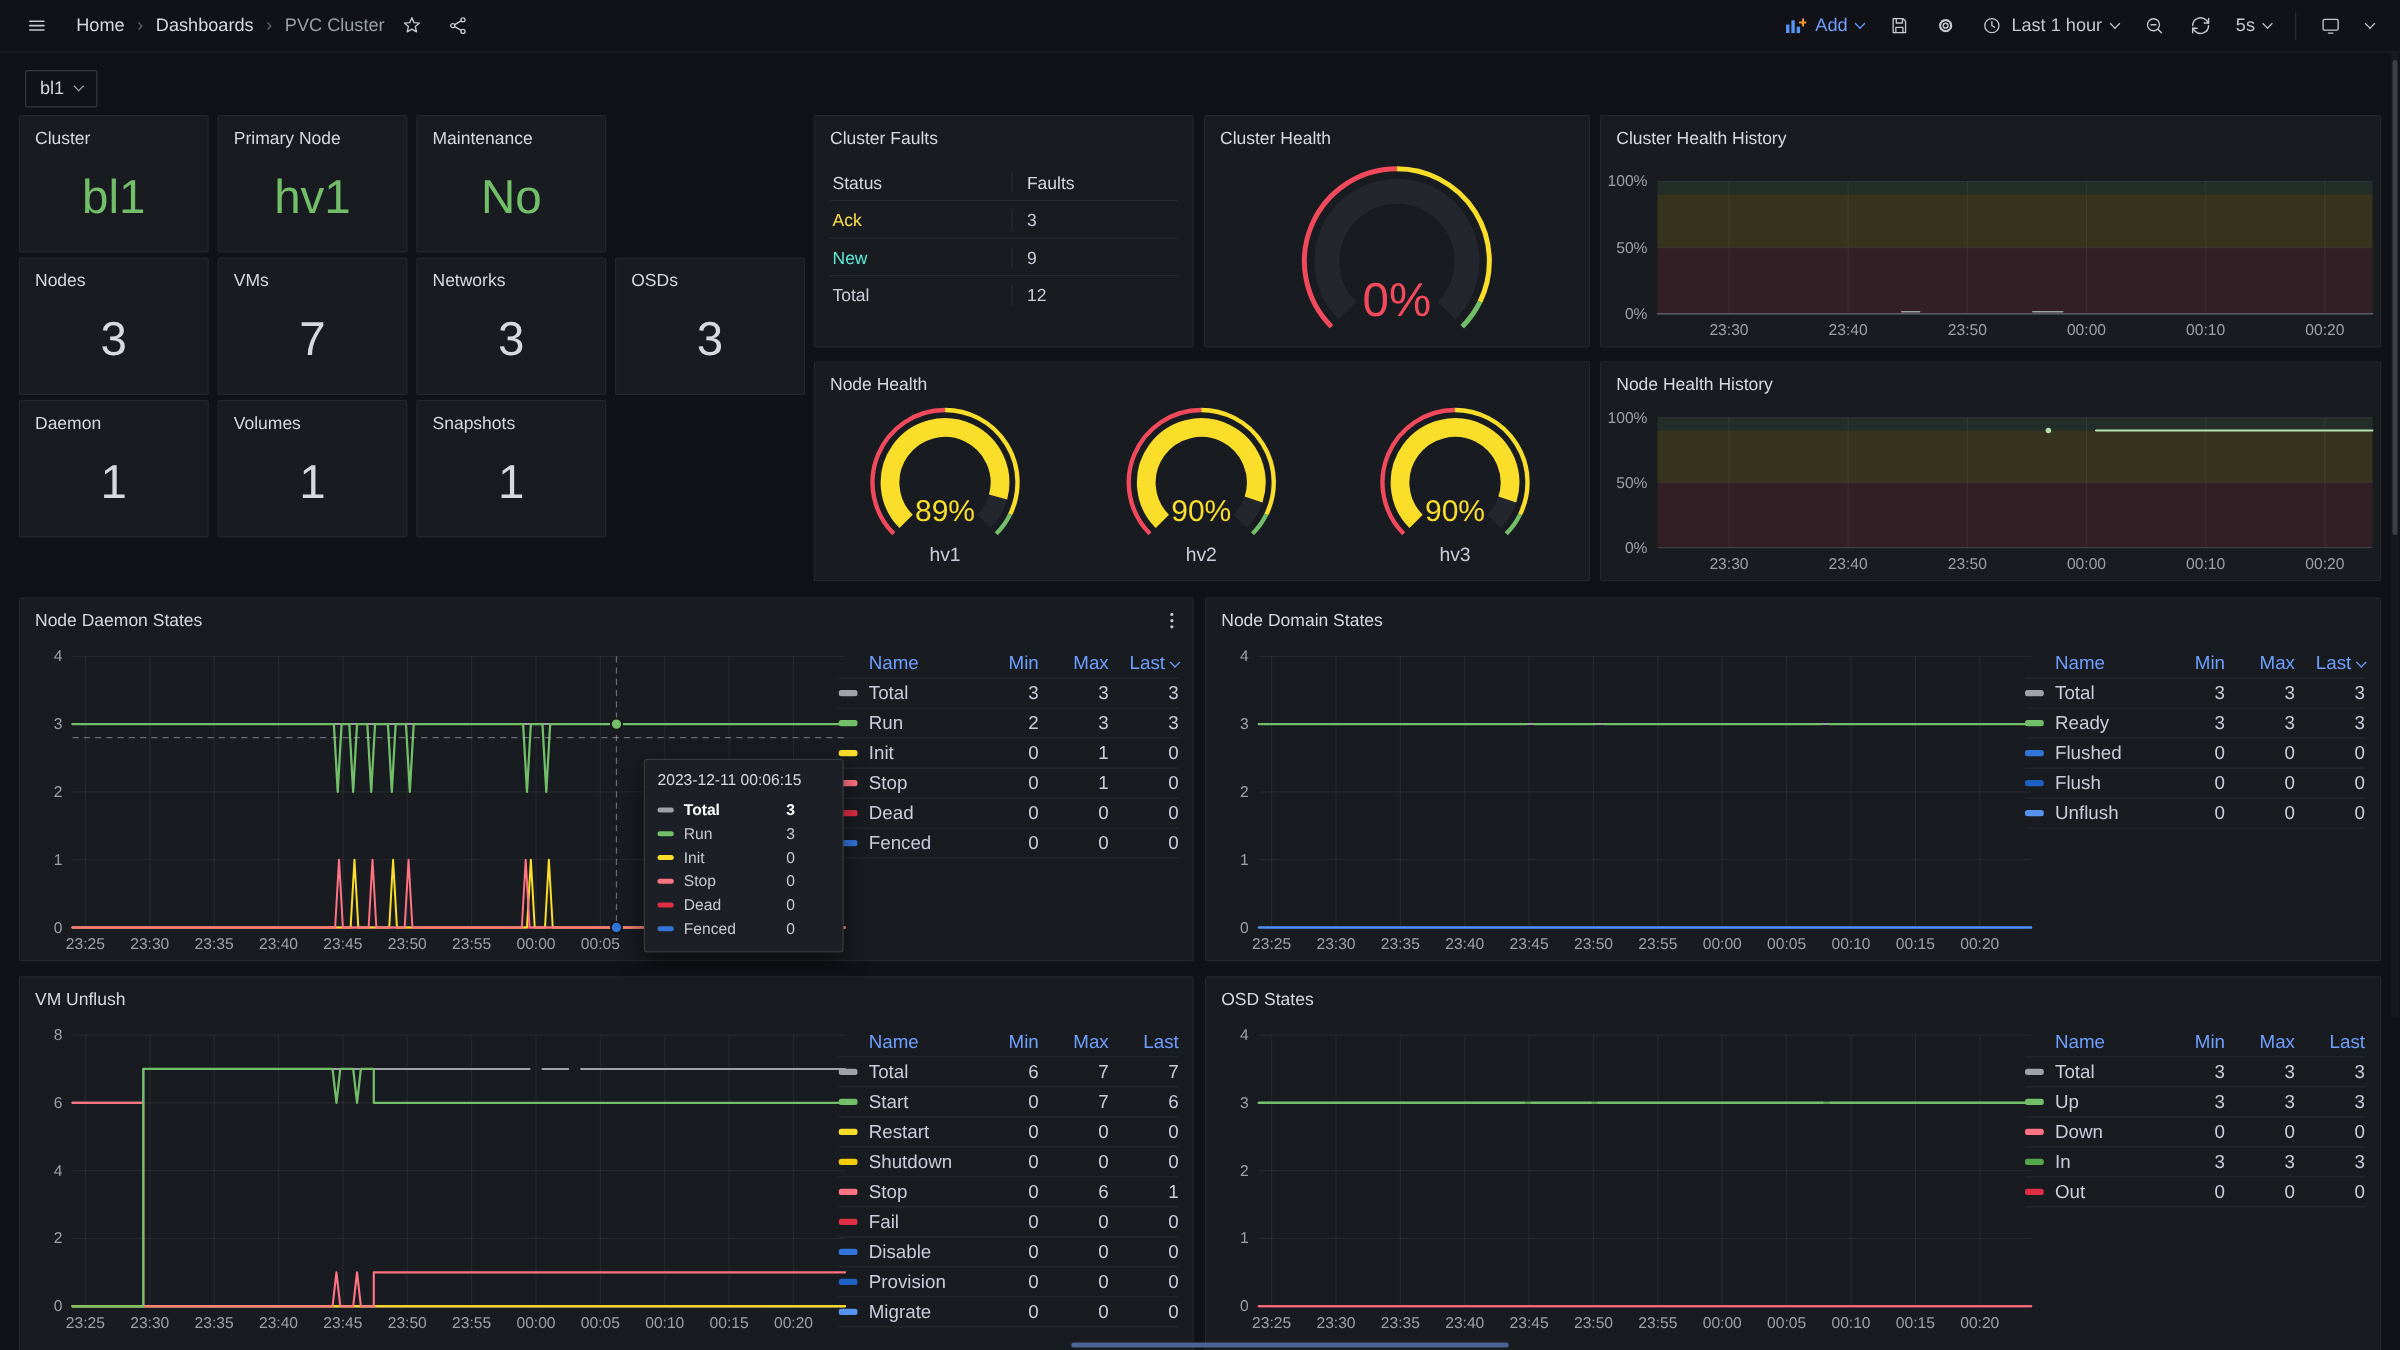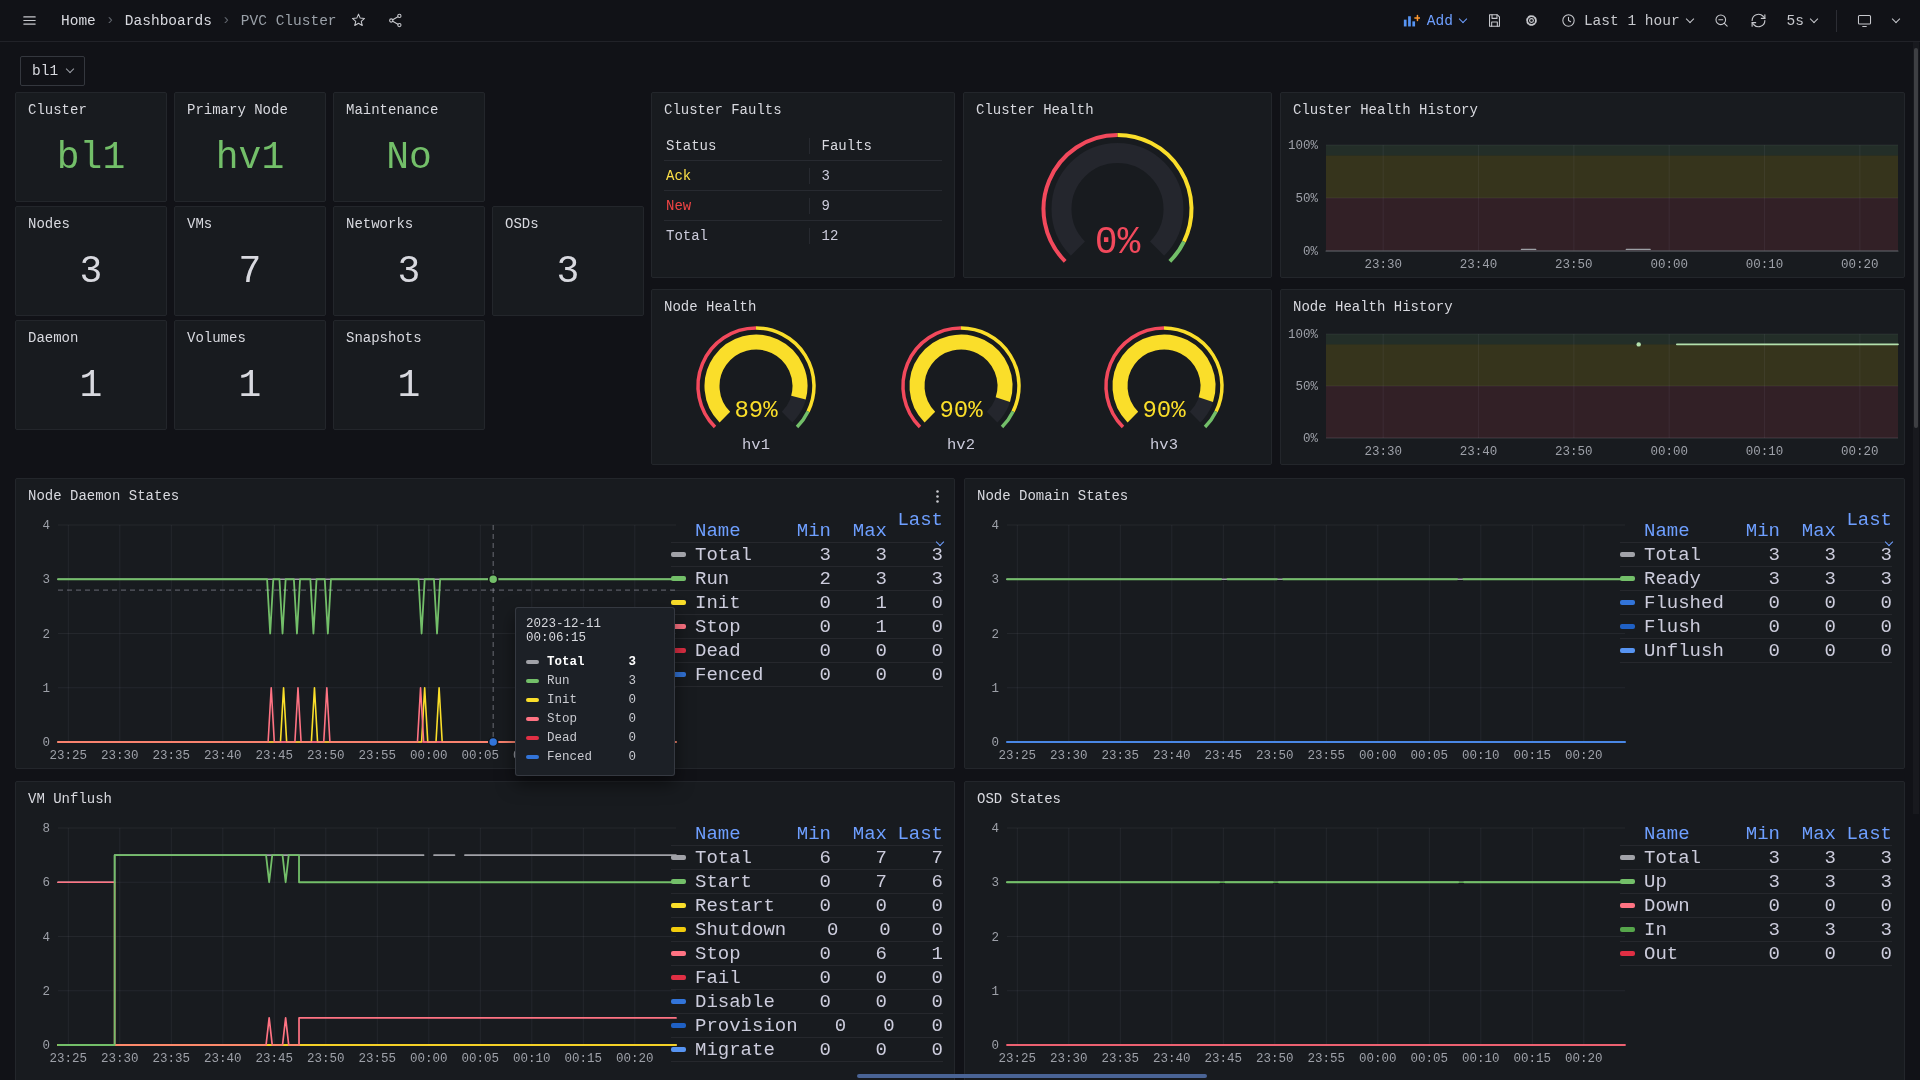--- a/index.html
+++ b/index.html
@@ -1,18 +1,18 @@
 <!DOCTYPE html>
 <html><head>
 <meta charset="utf-8">
 <style>
   *{box-sizing:border-box;margin:0;padding:0}
   html,body{width:1920px;height:1080px;overflow:hidden;background:#111217}
   .screen{position:relative;width:1920px;height:814px;background:#111217;
-    font-family:Liberation Mono, monospace;color:#ccccdc;font-size:14px}
+    font-family:Liberation Sans, sans-serif;color:#ccccdc;font-size:14px}
 
   
   .nav{position:absolute;top:0;left:0;right:0;height:42px;display:flex;align-items:center;
     justify-content:space-between;padding:0 14px;background:#111217;
     border-bottom:1px solid rgba(204,204,220,.09);z-index:20}
   .nav-left,.nav-right{display:flex;align-items:center;gap:6px}
   .icon-btn,.nav-item{background:none;border:none;color:#c7c8cd;display:flex;align-items:center;
     gap:7px;font:inherit;font-size:14.5px;padding:5px 7px;cursor:pointer;border-radius:2px}
   .i{width:17px;height:17px;stroke:currentColor;fill:none;stroke-width:1.7;stroke-linecap:round;stroke-linejoin:round}
   .breadcrumb{display:flex;align-items:center;gap:10px;margin-left:10px;font-size:14.5px}
@@ -55,21 +55,21 @@
   
   .gauge{position:absolute;text-align:center}
   .gauge-canvas{width:100%;}
   .gauge-label{font-size:15.5px;color:#ccccdc;margin-top:4px}
 
   
   .chart-body{position:absolute;inset:0}
   .chart-body svg{display:block}
 
   
-  .legend{position:absolute;top:40px;left:655px;width:272px;font-size:19px}
+  .legend{position:absolute;top:40px;left:655px;width:272px;font-size:15px}
   .lhead,.lrow{display:flex;align-items:center;height:24px;border-bottom:1px solid rgba(204,204,220,.08)}
   .lhead{color:#6e9fff}
   .lhead .h-name{flex:1;padding-left:24px}
   .lhead .h-num,.lrow .lnum{width:56px;text-align:right}
   .lrow .lmark{width:15px;height:4.5px;border-radius:2px;margin-right:9px;flex:none}
   .lrow .lname{flex:1;color:#ccccdc}
   .lrow .lnum{color:#ccccdc}
   .sort-caret{width:6px;height:6px;border-right:1.5px solid #6e9fff;border-bottom:1.5px solid #6e9fff;
     display:inline-block;transform:rotate(45deg);margin-left:5px;margin-bottom:2px}
 
@@ -235,21 +235,21 @@
     <div class="ftable">
         <div class="frow fhead">
           <span class="fc1">Status</span>
           <span class="fc2">Faults</span>
         </div>
         <div class="frow">
           <span class="fc1" style="color:#fde047">Ack</span>
           <span class="fc2">3</span>
         </div>
         <div class="frow">
-          <span class="fc1" style="color:#ef4444">New</span>
+          <span class="fc1" style="color:#5eead4">New</span>
           <span class="fc2">9</span>
         </div>
         <div class="frow">
           <span class="fc1" style="color:#ccccdc">Total</span>
           <span class="fc2">12</span>
         </div>
       </div>
   </section>
 
   <section class="panel" style="left:963px;top:92px;width:309px;height:186px">

